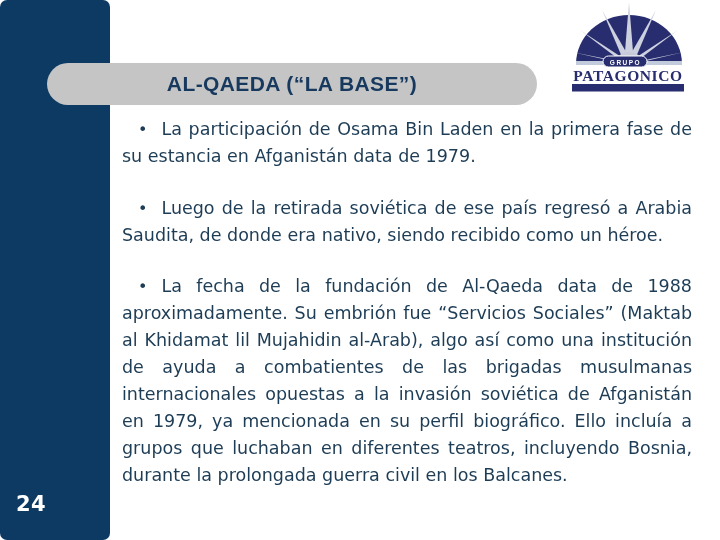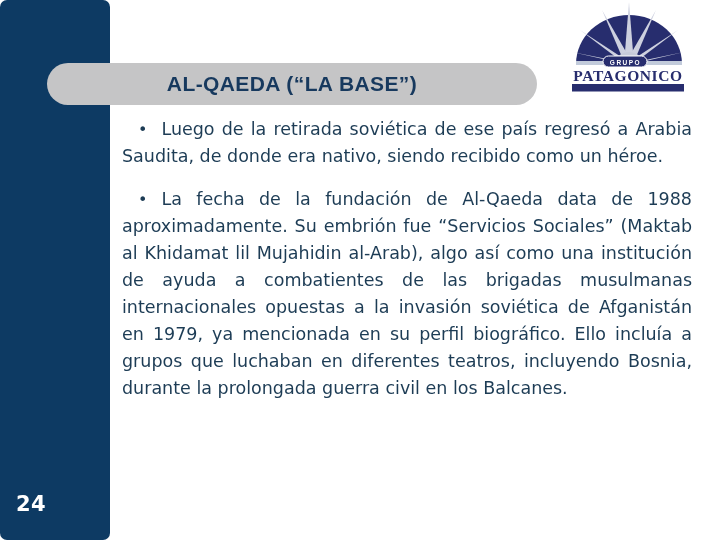--- a/index.html
+++ b/index.html
@@ -65,21 +65,21 @@
     color: #1d3c55;
     font-size: 17.5px;
     line-height: 27px;
     text-align: justify;
   }
   .content p {
     margin: 0;
     text-indent: 16px;
   }
   .content p.b1 { margin-bottom: 25px; }
-  .content p.b2 { margin-bottom: 16px; }
+  .content p.b2 { margin-bottom: 24px; }
   .bullet {
     display: inline-block;
     margin-right: 14px;
     text-indent: 0;
     font-size: 16px;
   }
 </style>
 </head>
 <body>
 
@@ -115,20 +115,23 @@
       <rect x="31" y="54" width="44" height="11" rx="5.5" fill="#272d6e" stroke="#ffffff" stroke-width="1"></rect>
       <text x="53.5" y="62.5" text-anchor="middle" fill="#ffffff" font-family="Liberation Sans, sans-serif" font-size="6.5" font-weight="bold" letter-spacing="1.5">GRUPO</text>
 
       <text x="56" y="79" text-anchor="middle" fill="#272d6e" font-family="Liberation Serif, serif" font-size="15.5" font-weight="600" letter-spacing="0.6">PATAGONICO</text>
 
       <rect x="0" y="82" width="112" height="7.5" fill="#272d6e"></rect>
     </svg>
   </div>
 
   <div class="content">
+    <p class="b1">
+      <span class="bullet">•</span><span>La participación de Osama Bin Laden en la primera fase de su estancia en Afganistán data de 1979.</span>
+    </p>
     <p class="b2">
       <span class="bullet">•</span><span>Luego de la retirada soviética de ese país regresó a Arabia Saudita, de donde era nativo, siendo recibido como un héroe.</span>
     </p>
     <p class="b3">
       <span class="bullet">•</span><span>La fecha de la fundación de Al-Qaeda data de 1988 aproximadamente. Su embrión fue “Servicios Sociales” (Maktab al Khidamat lil Mujahidin al-Arab), algo así como una institución de ayuda a combatientes de las brigadas musulmanas internacionales opuestas a la invasión soviética de Afganistán en 1979, ya mencionada en su perfil biográfico. Ello incluía a grupos que luchaban en diferentes teatros, incluyendo Bosnia, durante la prolongada guerra civil en los Balcanes.</span>
     </p>
   </div>
 
 </div>
 

